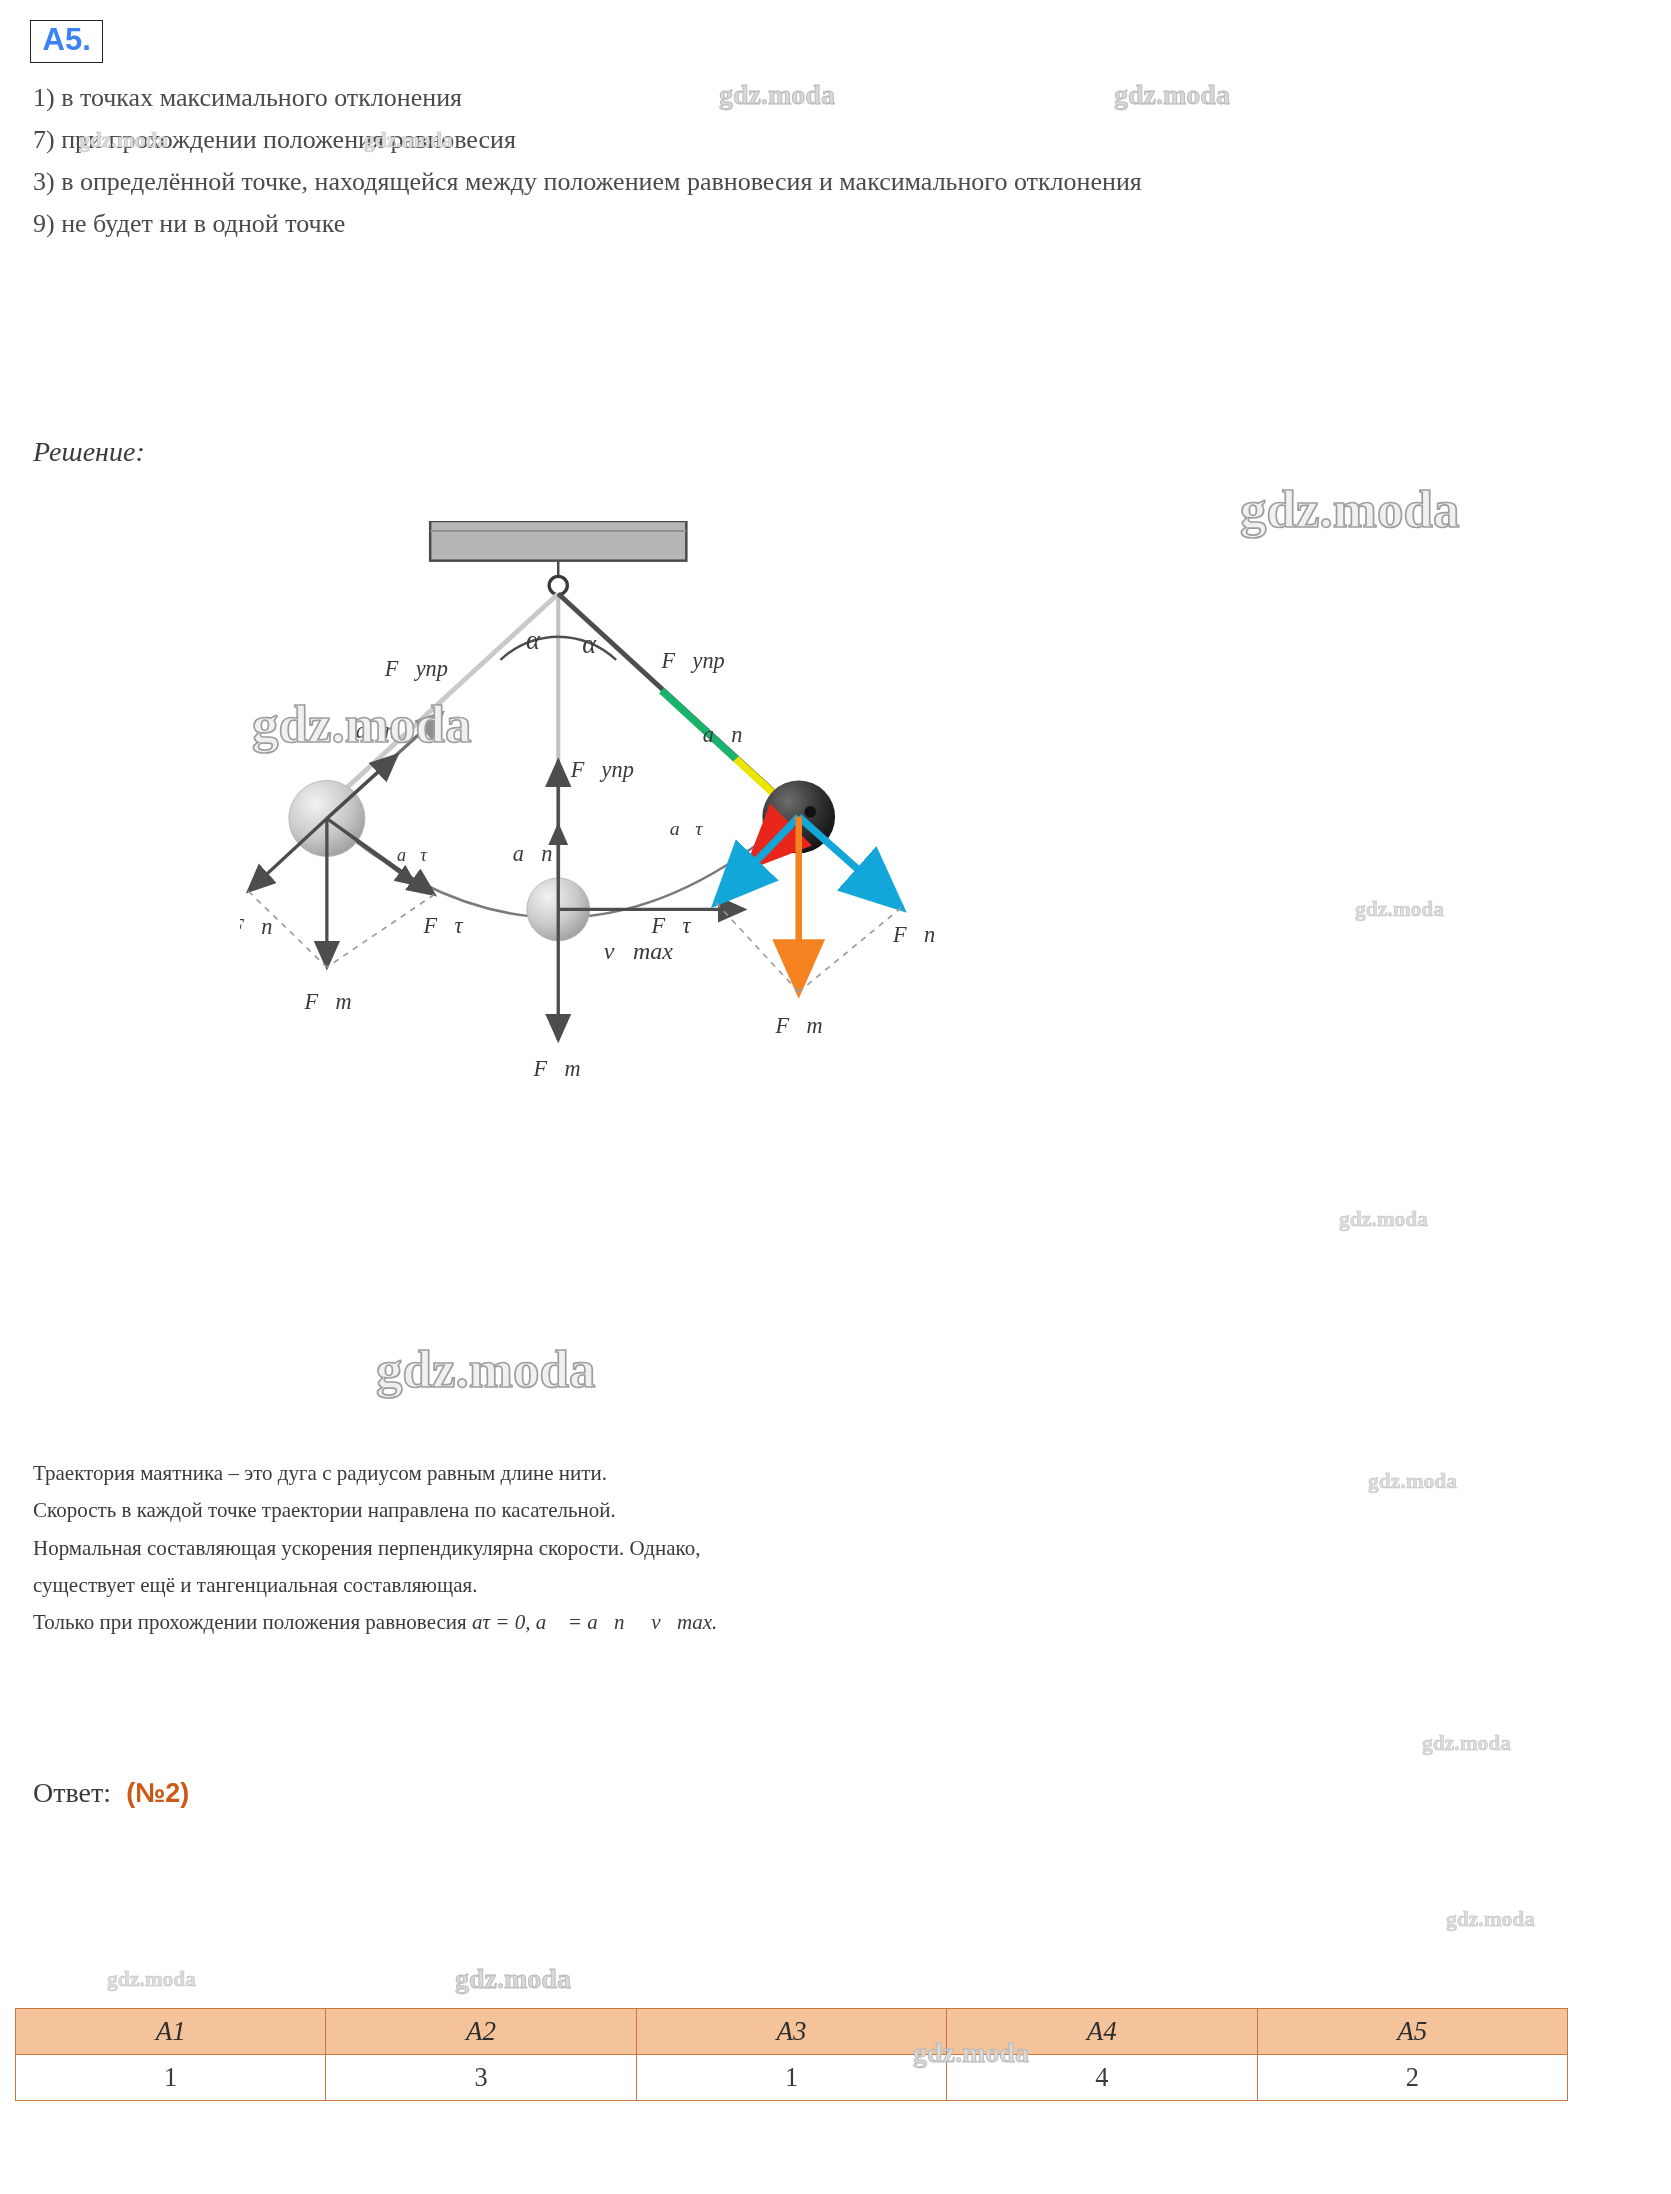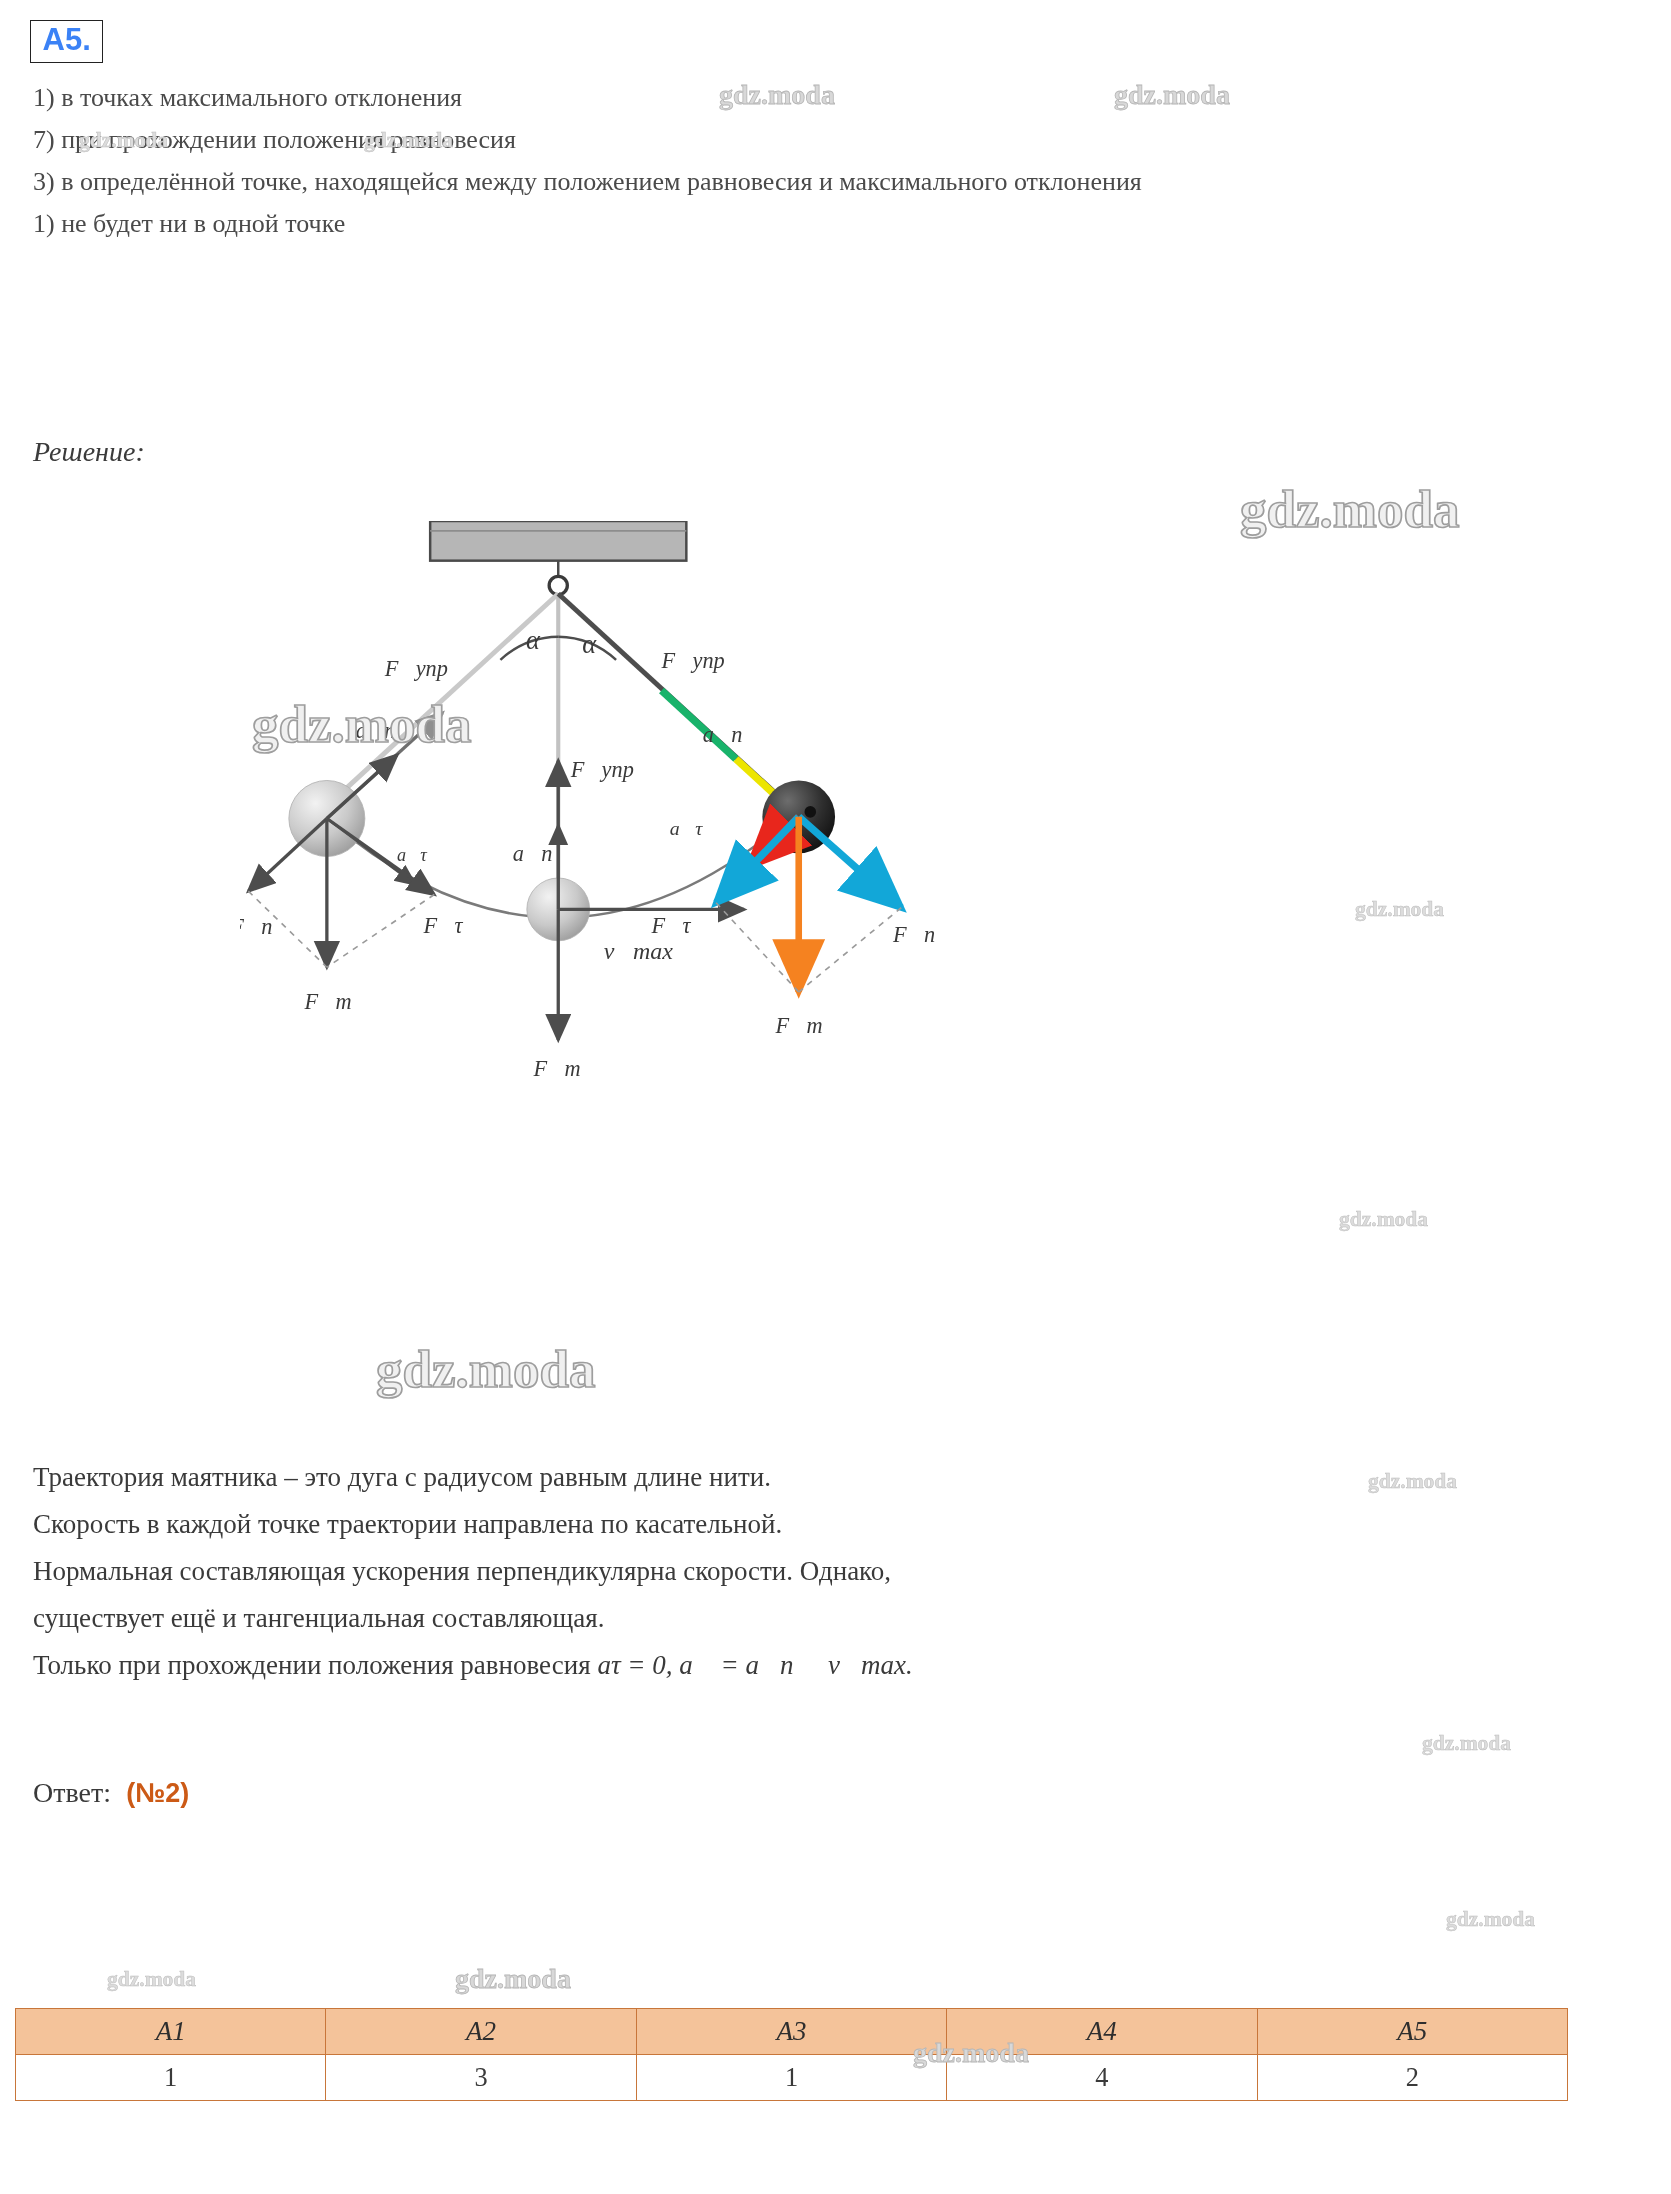--- a/index.html
+++ b/index.html
@@ -67,21 +67,21 @@
     height: 909px;
   }
   .figure-svg { display: block; }
 
   
   .explain {
     position: absolute;
     left: 33px;
     top: 1456px;
     width: 1603px;
-    font-size: 27px;
+    font-size: 21px;
     line-height: 1.62;
     color: #3a3a3a;
   }
   .explain p { margin: 0 0 3.3px 0; }
   .math { font-style: italic; font-family: "Liberation Serif", serif; }
 
   .answer-line {
     position: absolute;
     left: 33px;
     top: 1777px;
@@ -139,21 +139,21 @@
 <body>
 
 <div class="page">
 
   <div class="qlabel">A5.</div>
 
   <div class="options">
     <div class="opt">1) в точках максимального отклонения</div>
     <div class="opt">7) при прохождении положения равновесия</div>
     <div class="opt">3) в определённой точке, находящейся между положением равновесия и максимального отклонения</div>
-    <div class="opt">1) не будет ни в одной точке</div>
+    <div class="opt">9) не будет ни в одной точке</div>
   </div>
 
   <div class="solve-label">Решение:</div>
 
   <div class="figure-wrap">
     <svg class="figure-svg" width="1091" height="909" viewBox="0 0 1320 1100" xmlns="http://www.w3.org/2000/svg">
       <defs>
         <marker id="ah-dark" markerWidth="10" markerHeight="10" refX="8" refY="4" orient="auto">
           <path d="M0,0 L9,4 L0,8 z" fill="#4d4d4d"></path>
         </marker>

